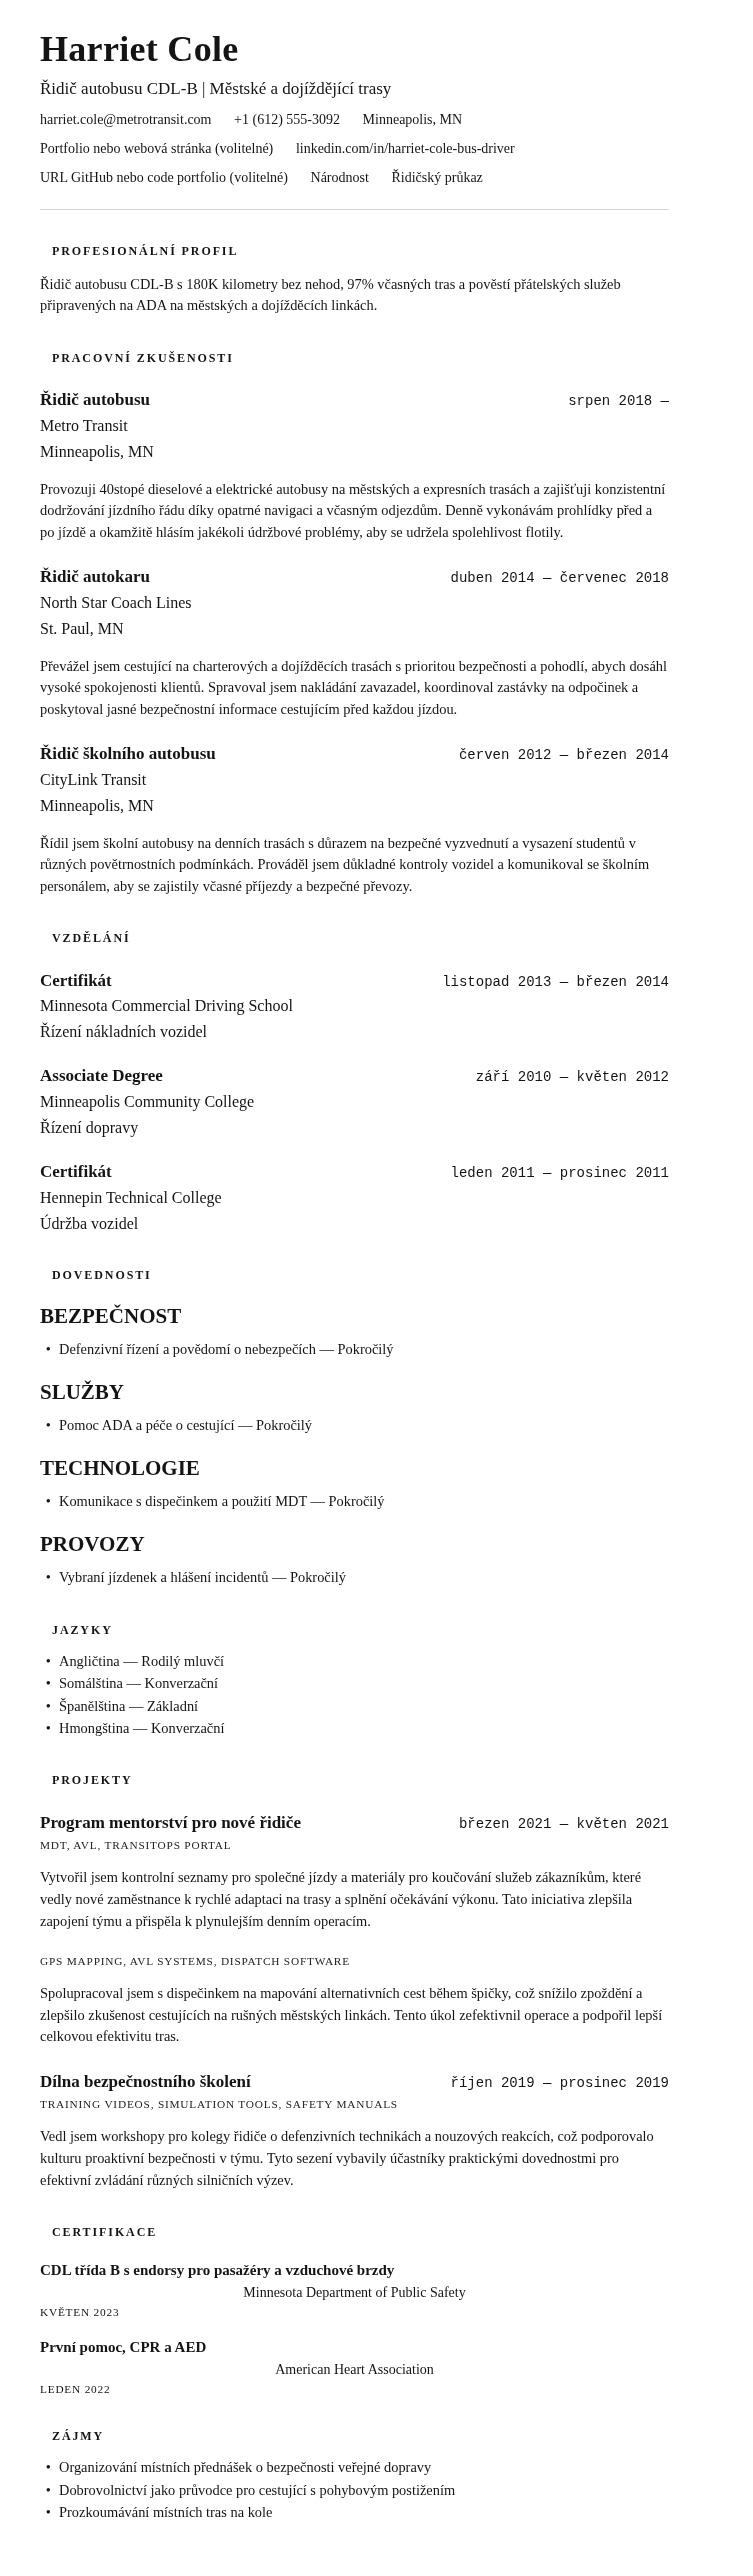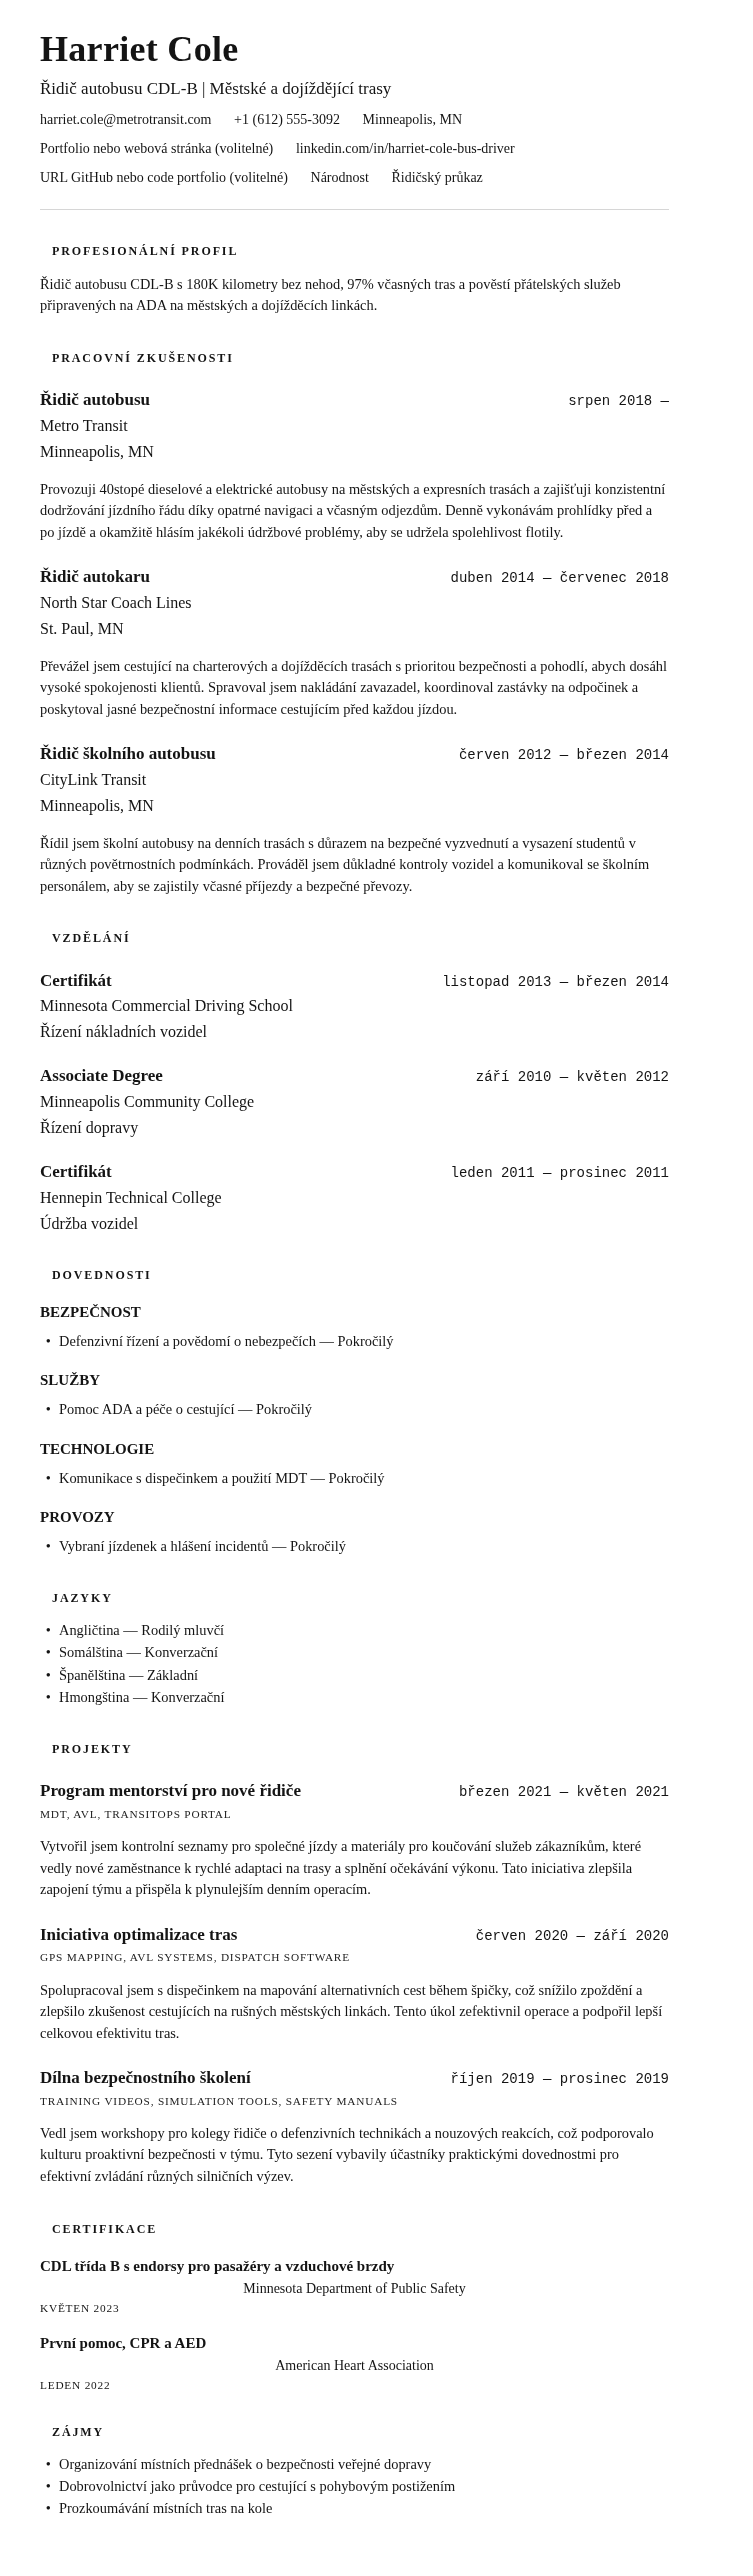--- a/index.html
+++ b/index.html
@@ -34,21 +34,21 @@
   
   .entry { margin-top: 22.6px; }
   .entry-head { display: flex; justify-content: space-between; align-items: baseline; }
   .entry-title { font-size: 17px; font-weight: 700; margin: 0; line-height: 1.25; }
   .entry-date { font-size: 14px; white-space: nowrap; text-align: right; font-family: Liberation Mono, monospace; }
   .entry-sub { font-size: 16px; margin-top: 4.4px; line-height: 1.35; }
   .entry-desc { font-size: 14.4px; line-height: 1.5; margin: 16.3px 0 0 0; }
   .tools-line { font-size: 11.3px; letter-spacing: 0.8px; margin-top: 6.3px; color: #222222; }
   
   .skill-group { margin-top: 19px; }
-  .skill-group-name { font-size: 15px; font-weight: 700; margin: 0; line-height: 1.3; }
+  .skill-group-name { font-size: 21px; font-weight: 700; margin: 0; line-height: 1.3; }
   
   .bullets { list-style: none; margin: 7.5px 0 0 0; padding: 0; }
   .bullets li { font-size: 14.4px; line-height: 1.55; padding-left: 19px; position: relative; }
   .bullets li::before { content: "\2022"; position: absolute; left: 5.7px; top: 0; }
   
   .cert-entry { margin-top: 20px; }
   .cert-title { font-size: 15px; font-weight: 700; margin: 0; line-height: 1.3; }
   .cert-issuer { font-size: 14px; margin-top: 4.4px; text-align: center; }
   .cert-date { font-size: 11.3px; letter-spacing: 0.8px; margin-top: 5px; }
 </style>
@@ -197,24 +197,20 @@
     <article class="entry">
       <div class="entry-head">
         <h3 class="entry-title">Program mentorství pro nové řidiče</h3>
         <span class="entry-date">březen 2021 — květen 2021</span>
       </div>
       <div class="tools-line">MDT, AVL, TRANSITOPS PORTAL</div>
       <p class="entry-desc">Vytvořil jsem kontrolní seznamy pro společné jízdy a materiály pro koučování služeb zákazníkům, které vedly nové zaměstnance k rychlé adaptaci na trasy a splnění očekávání výkonu. Tato iniciativa zlepšila zapojení týmu a přispěla k plynulejším denním operacím.</p>
     </article>
 
     <article class="entry">
-      <div class="entry-head">
-        <h3 class="entry-title">Iniciativa optimalizace tras</h3>
-        <span class="entry-date">červen 2020 — září 2020</span>
-      </div>
       <div class="tools-line">GPS MAPPING, AVL SYSTEMS, DISPATCH SOFTWARE</div>
       <p class="entry-desc">Spolupracoval jsem s dispečinkem na mapování alternativních cest během špičky, což snížilo zpoždění a zlepšilo zkušenost cestujících na rušných městských linkách. Tento úkol zefektivnil operace a podpořil lepší celkovou efektivitu tras.</p>
     </article>
 
     <article class="entry">
       <div class="entry-head">
         <h3 class="entry-title">Dílna bezpečnostního školení</h3>
         <span class="entry-date">říjen 2019 — prosinec 2019</span>
       </div>
       <div class="tools-line">TRAINING VIDEOS, SIMULATION TOOLS, SAFETY MANUALS</div>

